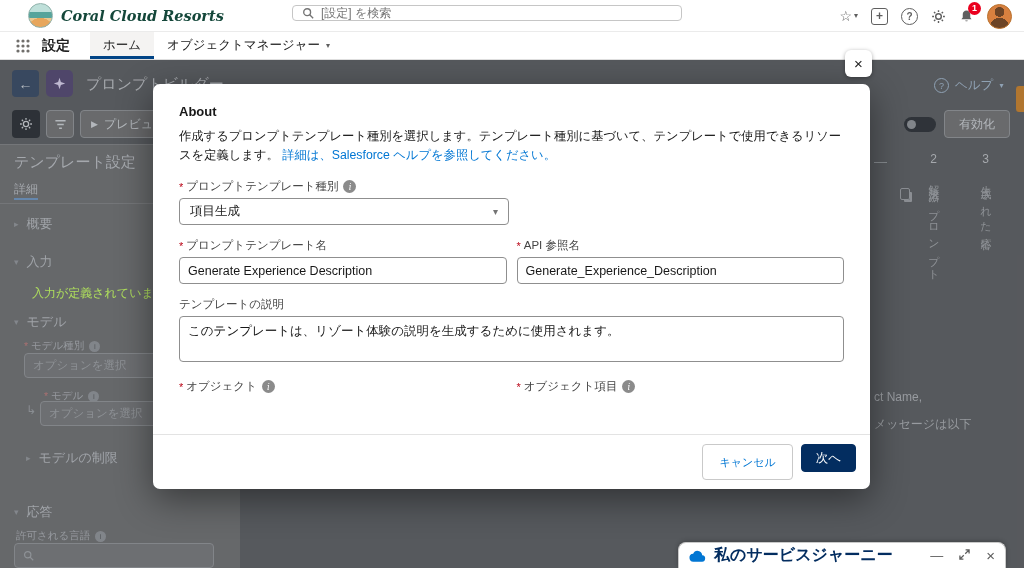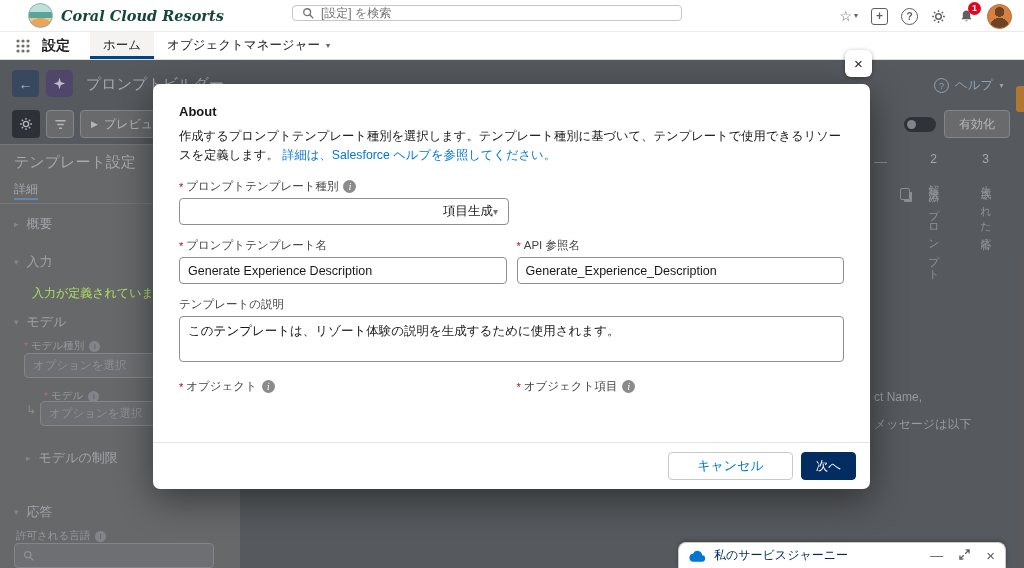--- a/index.html
+++ b/index.html
@@ -80,45 +80,45 @@
   .r-num{font-size:12px;color:#b3b7bc}
   .r-vert{writing-mode:vertical-rl;font-size:11px;letter-spacing:3px;color:#9b9fa4}
   .frag{position:absolute;font-size:12px;color:#a5a9ae;white-space:nowrap}
   .f1{left:874px;top:330px}
   .f2{left:874px;top:356px;max-width:140px;overflow:hidden}
 
   .backdrop{position:absolute;inset:0;background:rgba(0,0,0,0.08);z-index:5}
 
   
   .dock{position:absolute;left:678px;bottom:0;width:328px;height:26px;background:#fff;border:1px solid #c9c9c9;border-bottom:none;border-radius:8px 8px 0 0;display:flex;align-items:center;gap:8px;padding:0 10px;z-index:15;box-shadow:0 -1px 4px rgba(0,0,0,0.25)}
-  .dock-title{font-size:12px;font-weight:normal;color:#032d60}
+  .dock-title{font-size:16px;font-weight:bold;color:#032d60}
   .dock-controls{margin-left:auto;display:flex;align-items:center;gap:16px;color:#5c5c5c}
   .dock-controls span{font-size:13px;line-height:1;cursor:pointer}
 
   
   .modal{position:absolute;left:153px;top:24px;width:717px;height:405px;background:#fff;border-radius:7px;z-index:20;display:flex;flex-direction:column;box-shadow:0 10px 36px rgba(0,0,0,0.45)}
   .modal-header{padding:11px 16px;border-bottom:1px solid #e3e3e3;text-align:center}
   .modal-title{font-size:16.5px;font-weight:bold;color:#0b0b0b}
   .modal-body{flex:1;padding:12px 26px 0;overflow:hidden}
   .about-h{font-size:13px;font-weight:bold;color:#181818;margin:8px 0}
   .about-p{font-size:12.3px;line-height:1.55;color:#181818;margin:0 0 14px}
   .link{color:#0176d3;text-decoration:none;cursor:pointer}
   .fgroup{margin-bottom:13px}
   .frow{display:grid;grid-template-columns:1fr 1fr;column-gap:10px;margin-bottom:13px}
   .frow .fgroup{margin-bottom:0}
   .flabel{display:flex;align-items:center;gap:3px;font-size:11.5px;color:#444;margin-bottom:4px}
   .req{color:#ba0517;font-size:11px}
   .info{width:13px;height:13px;border-radius:50%;background:#8b8b8b;color:#fff;font-size:8.5px;display:inline-flex;align-items:center;justify-content:center;margin-left:2px;font-family:"DejaVu Serif","Liberation Serif",serif;font-style:italic}
-  .fselect{height:27px;border:1px solid #8f8f8f;border-radius:4px;background:#fff;display:flex;align-items:center;justify-content:flex-end;padding:0 10px;font-size:12.5px;color:#181818}
+  .fselect{height:27px;border:1px solid #8f8f8f;border-radius:4px;background:#fff;display:flex;align-items:center;justify-content:space-between;padding:0 10px;font-size:12.5px;color:#181818}
   .halfw{width:330px}
   .chev10{color:#747474;font-size:10px}
   .finput{width:100%;height:27px;border:1px solid #8f8f8f;border-radius:4px;padding:0 8px;font-size:12.5px;color:#181818;background:#fff}
   .ftextarea{width:100%;height:46px;border:1px solid #8f8f8f;border-radius:4px;padding:6px 8px;font-size:12.5px;color:#181818;resize:none;font-family:inherit;line-height:1.4}
   .modal-footer{border-top:1px solid #e3e3e3;padding:9px 14px;display:flex;justify-content:flex-end;gap:8px}
-  .btn-neutral{height:28px;padding:0 28px;border:1px solid #c9c9c9;border-radius:4px;background:#fff;color:#0176d3;font-size:13px}
+  .btn-neutral{height:36px;padding:0 16px;border:1px solid #c9c9c9;border-radius:4px;background:#fff;color:#0176d3;font-size:11px}
   .btn-brand{height:28px;padding:0 14px;border:1px solid #032d60;border-radius:4px;background:#032d60;color:#fff;font-size:12.5px}
   .modal-close{position:absolute;left:845px;top:50px;width:27px;height:27px;background:#fff;border:none;border-radius:6px;z-index:50;font-size:15px;color:#1b1b1b;display:flex;align-items:center;justify-content:center;box-shadow:0 1px 4px rgba(0,0,0,0.35)}
 </style>
 </head>
 <body>
 
 <div class="screen">
 
   <header class="topbar">
     <div class="brand">

